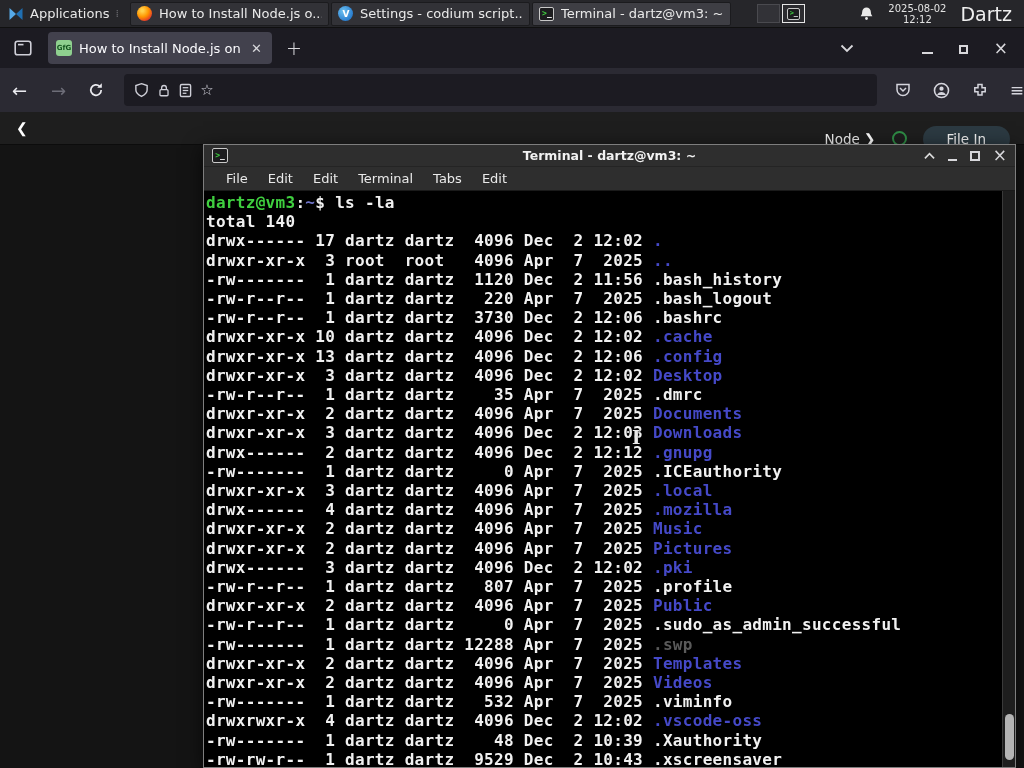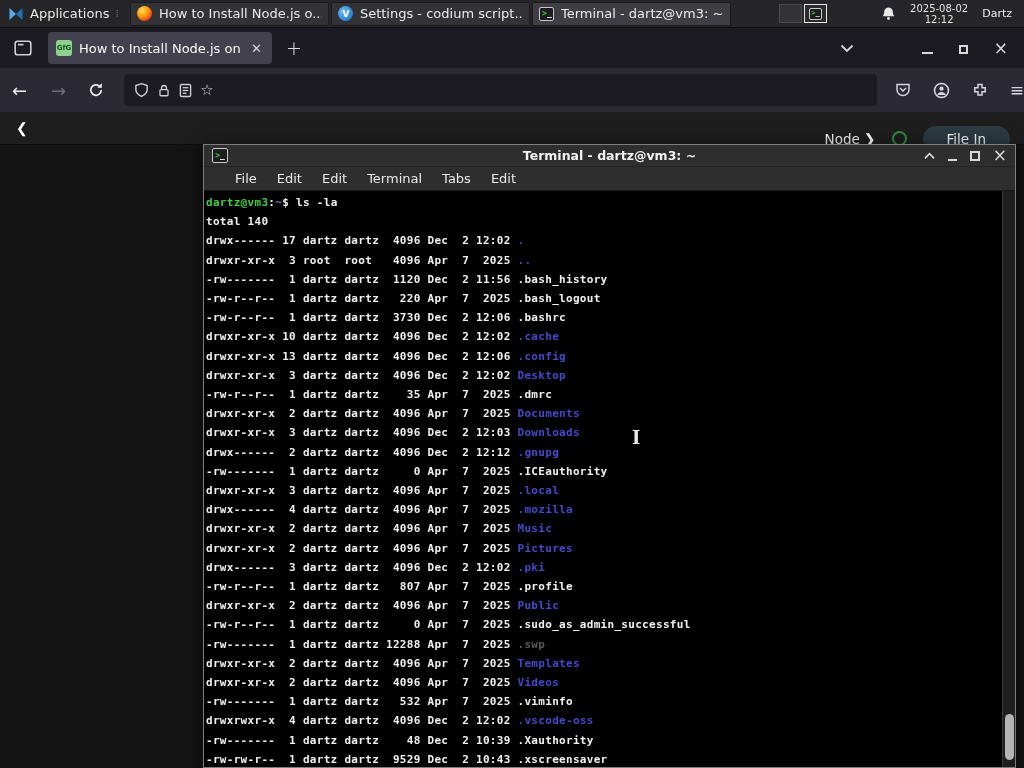--- a/index.html
+++ b/index.html
@@ -26,21 +26,21 @@
   .term-sq { width:15px; height:14px; background:#1d1d1f; border:1px solid #c9c9c9; border-radius:2px;
              font-family:"DejaVu Sans Mono",monospace; font-size:8px; font-weight:bold; color:#fff;
              display:flex; align-items:center; justify-content:center; line-height:1; }
   .term-sq b { color:#3fcf3f; font-style:normal; }
   .tb-spacer { flex:1; }
   .pager { display:flex; align-items:center; gap:2px; margin-right:54px; }
   .ws { width:23px; height:19px; background:#323237; border:1px solid #4a4a4f; }
   .ws.active { border:1px solid #e6e6e6; background:#2c2c30; display:flex; align-items:center; justify-content:center; }
   .tray { display:flex; align-items:center; gap:14px; padding-right:12px; }
   .clock { text-align:center; font-size:10px; line-height:11px; color:#e3e3e3; }
-  .user-lbl { font-size:11px; color:#efefef; }
+  .user-lbl { font-size:19px; color:#efefef; }
 
   
   .tabbar { position:absolute; top:28px; left:0; width:1024px; height:40px; background:#1c1b22;
             display:flex; align-items:center; }
   .ffview { margin-left:14px; color:#cfcfd8; }
   .tab { margin-left:16px; width:224px; height:32px; background:#42414d; border-radius:4px;
          display:flex; align-items:center; gap:7px; padding:0 8px; color:#fbfbfe; }
   .gfg-fav { width:16px; height:16px; border-radius:3px; background:#8fd08f; color:#14541f;
              font-size:7px; font-weight:bold; display:flex; align-items:center; justify-content:center; }
   .tab .ttl { flex:1; font-size:13px; white-space:nowrap; overflow:hidden; }
@@ -77,27 +77,27 @@
   .page-content { position:absolute; top:145px; left:0; width:1024px; height:623px; background:#141414; }
 
   
   .terminal { position:absolute; left:203px; top:144px; width:813px; height:624px;
               border:1px solid #7e7e7e; background:#000; box-shadow:0 4px 18px rgba(0,0,0,.65);
               display:flex; flex-direction:column; }
   .t-titlebar { height:22px; background:#2e2e2e; display:flex; align-items:center; position:relative;
                 padding:0 8px; border-bottom:1px solid #242424; }
   .t-title { position:absolute; left:0; right:0; text-align:center; font-size:12.5px; font-weight:bold; color:#f2f2f2; }
   .t-btns { margin-left:auto; display:flex; align-items:center; gap:13px; color:#dcdcdc; z-index:2; }
-  .t-menubar { height:24px; background:#2e2e2e; display:flex; align-items:center; padding-left:21px;
+  .t-menubar { height:24px; background:#2e2e2e; display:flex; align-items:center; padding-left:12px;
                border-bottom:1px solid #1a1a1a; }
   .t-menu-item { padding:3px 10px; font-size:13px; color:#e9e9e9; }
   .t-body { position:relative; flex:1; background:#000; overflow:hidden; }
   .t-lines { position:absolute; top:2px; left:2px; right:14px; bottom:0;
              font-family:"DejaVu Sans Mono","Liberation Mono",monospace;
-             font-size:11px; font-weight:bold; line-height:19.2px; letter-spacing:0.3px;
+             font-size:16px; font-weight:bold; line-height:19.2px; letter-spacing:0.3px;
              white-space:pre; }
   .t-scroll { position:absolute; top:0; right:0; bottom:0; width:13px; background:#1e1e1e; border-left:1px solid #3a3a3a; }
   .t-thumb { position:absolute; left:2px; width:9px; bottom:7px; height:46px; background:#b4b4b4; border-radius:5px; }
 
   .ibeam { position:absolute; left:632px; top:427px; font-family:"DejaVu Serif","Liberation Serif",serif;
            font-size:18px; font-weight:bold; color:#e9e9e9; text-shadow:0 0 2px #000, 0 0 1px #000; z-index:9; }
 
   svg.icn { display:block; }
 </style>
 </head>

